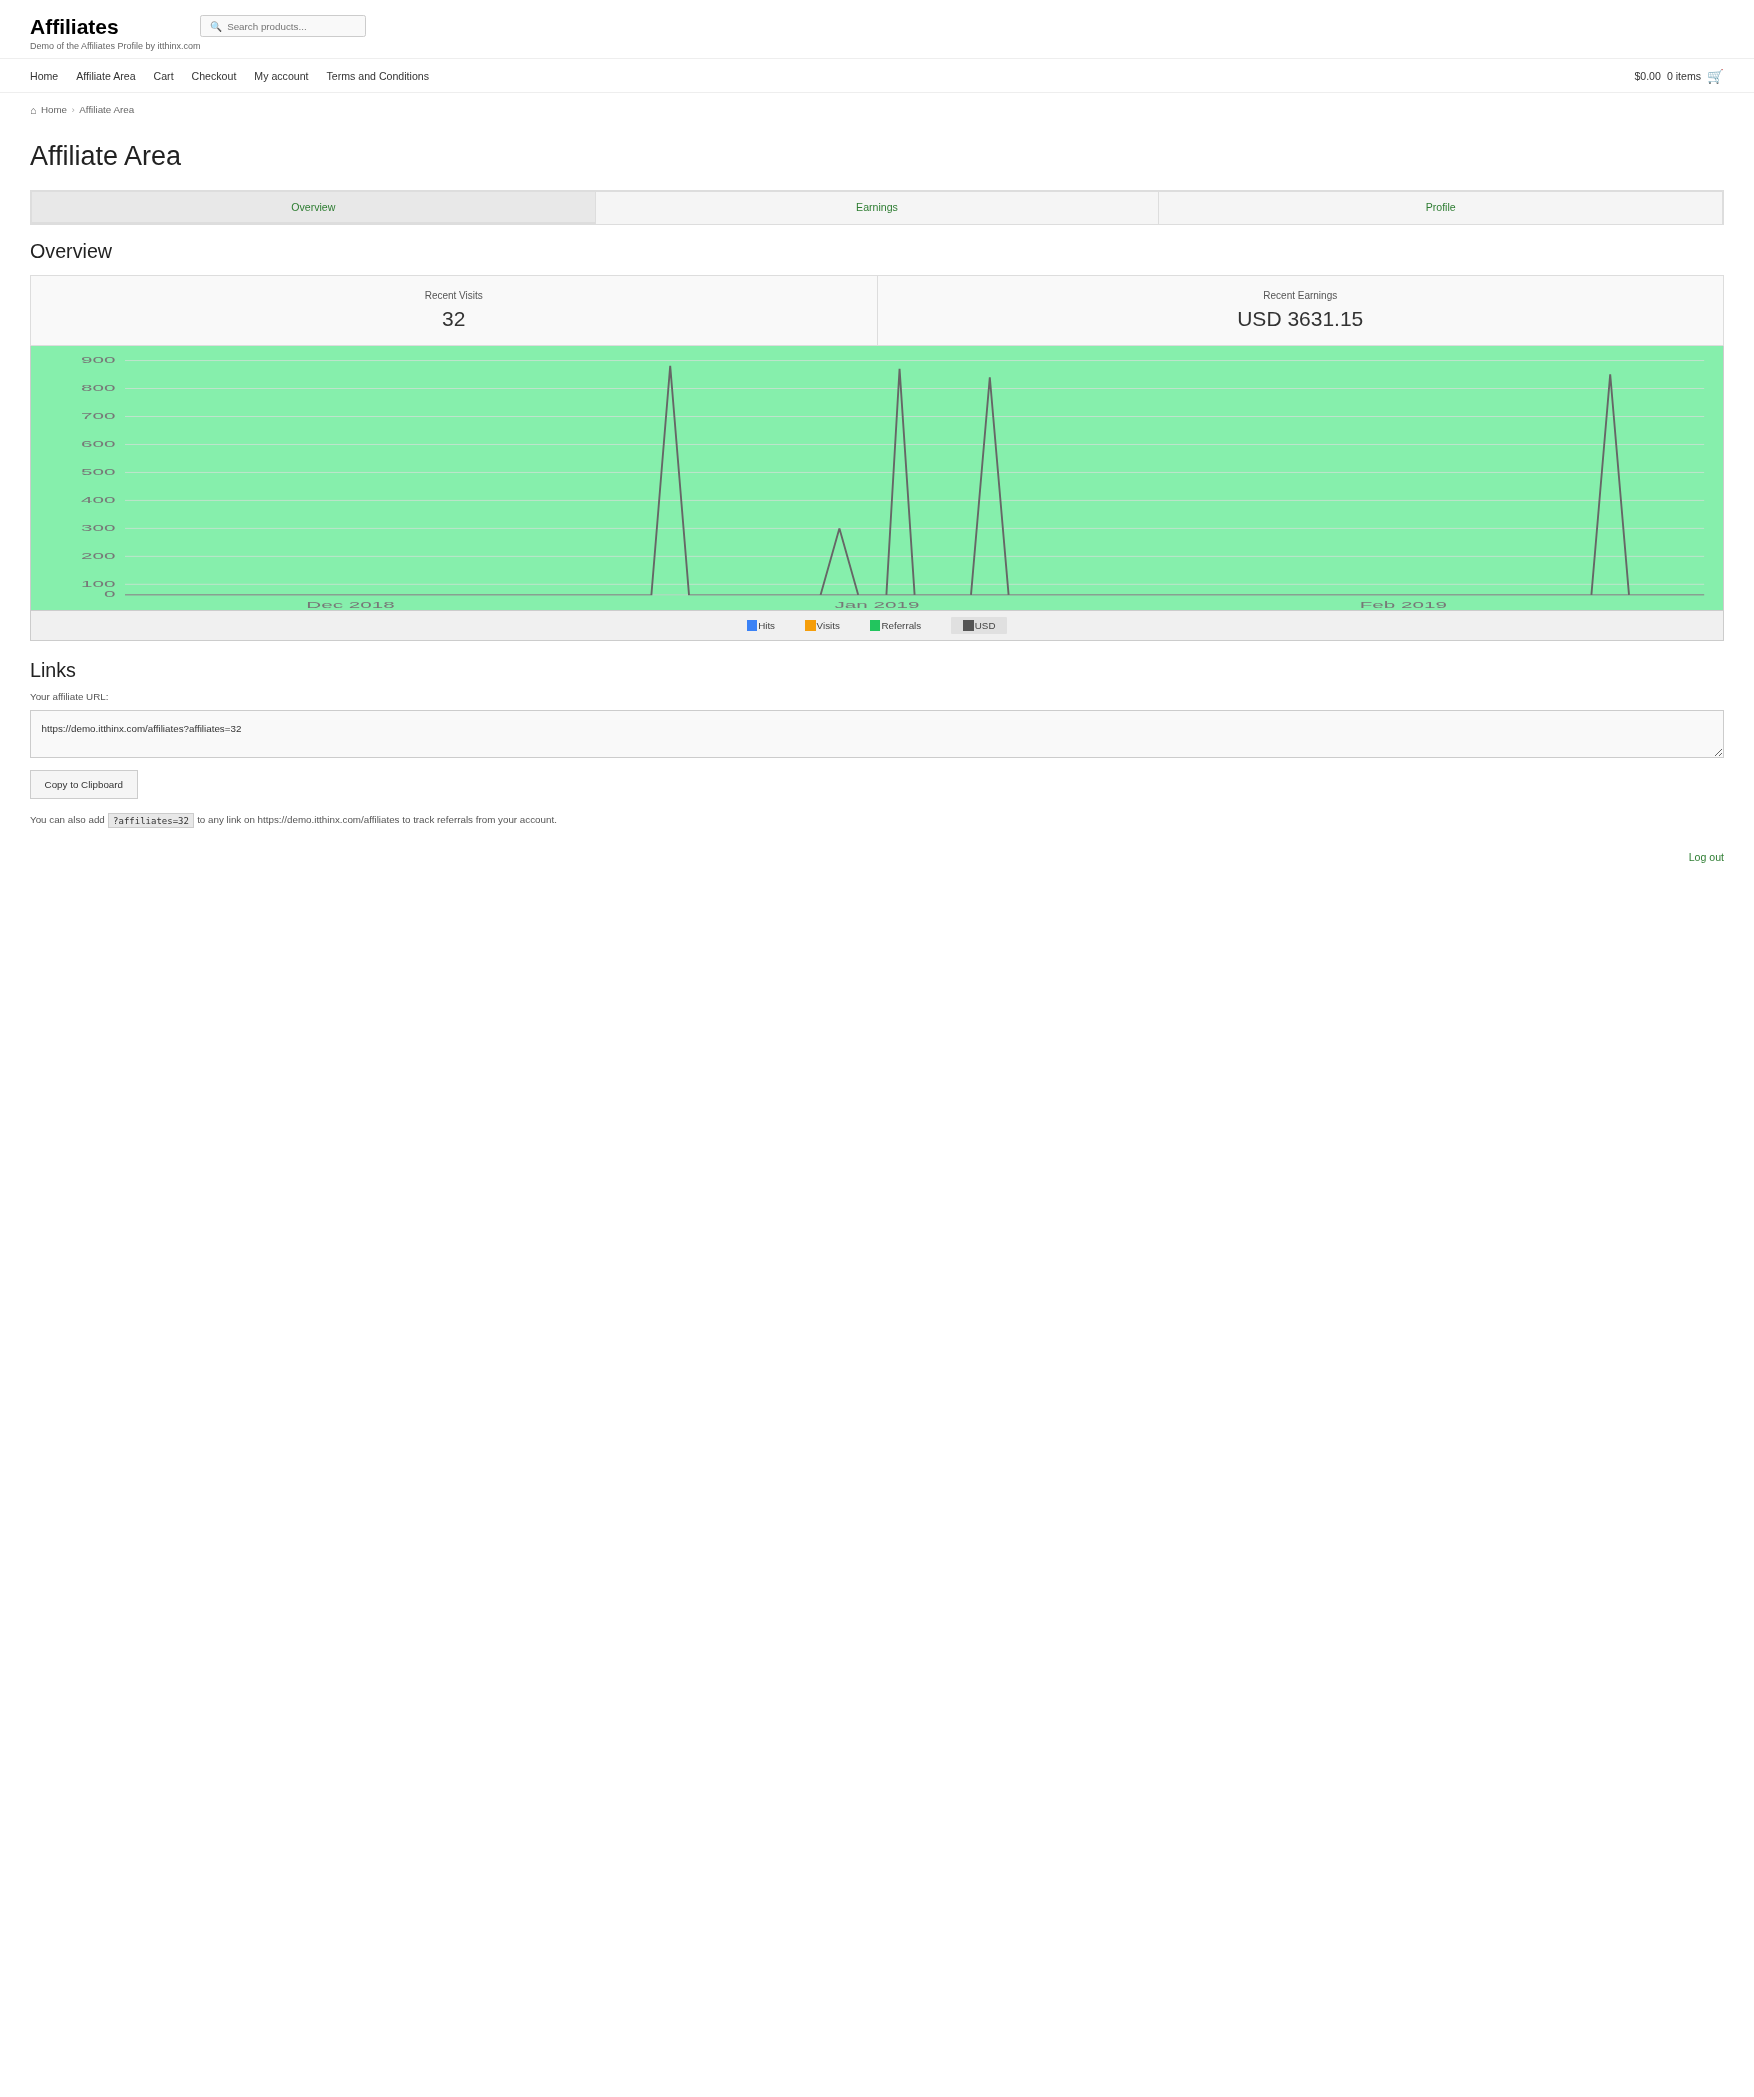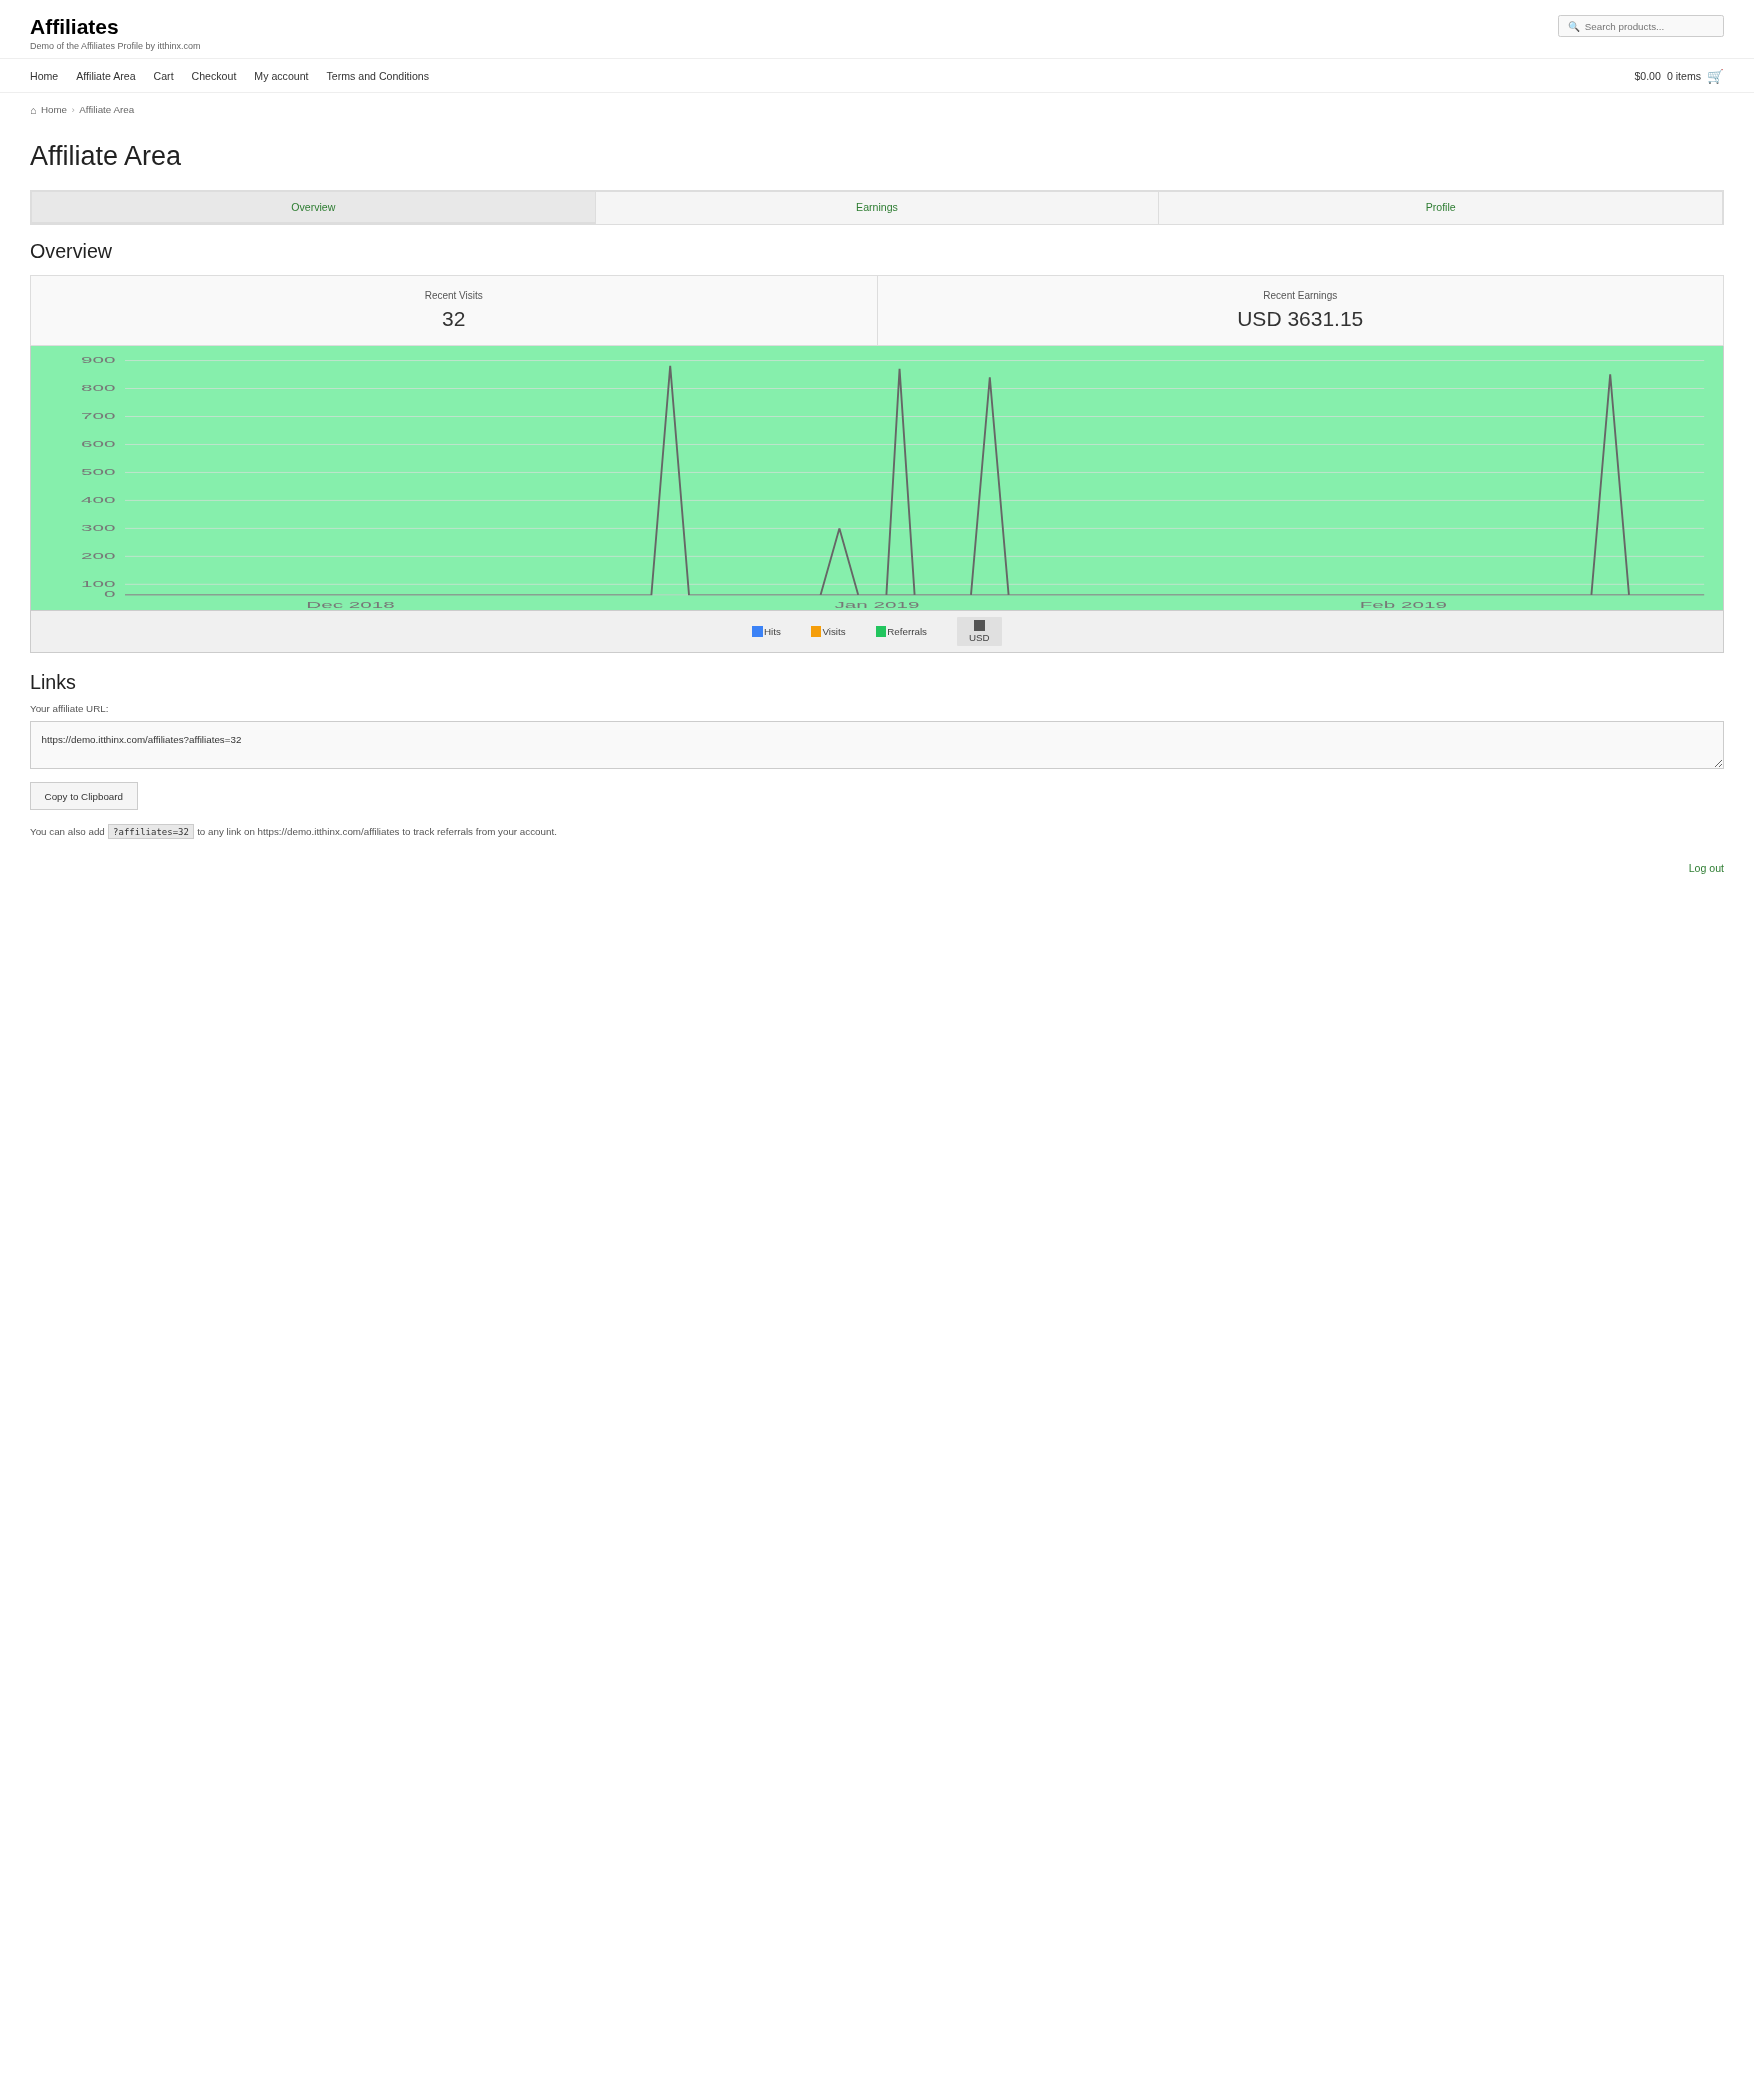--- a/index.html
+++ b/index.html
@@ -2,21 +2,21 @@
 <html style="font-size:12px"><head>
   <meta charset="utf-8">
   <style>
     * { box-sizing: border-box; margin: 0; padding: 0; }
     body { font-family: -apple-system, BlinkMacSystemFont, 'Segoe UI', sans-serif; font-size: 10.6px; color: #333; background: #fff; }
 
     
     .site-header { padding: 15px 30px 7.6px; border-bottom: 0.8px solid #eee; }
     .site-title { font-size: 21px; font-weight: 700; color: #000; }
     .site-subtitle { font-size: 9px; color: #666; margin-top: 1.5px; }
-    .header-top { display: flex; justify-content: space-between; align-items: flex-start; }
+    .header-top { display: flex; justify-content: flex-start; align-items: flex-start; }
     .search-box { display: flex; align-items: center; border: 0.8px solid #ccc; border-radius: 2.3px; padding: 4.5px 9px; background: #f9f9f9; width: 166px; }
     .search-box input { border: none; background: transparent; outline: none; font-size: 9.8px; color: #999; width: 100%; }
     .search-icon-wrap { margin-right: 4.5px; color: #999; font-size: 9.8px; }
 
     
     .site-nav { padding: 0 30px; border-bottom: 0.8px solid #eee; display: flex; align-items: center; justify-content: space-between; }
     .nav-links { display: flex; gap: 18px; padding: 10.6px 0; }
     .nav-link { text-decoration: none; color: #333; font-size: 10.6px; }
     .cart-area { display: flex; align-items: center; gap: 6px; font-size: 10.6px; color: #333; }
     .cart-icon { font-size: 13.6px; }
@@ -182,21 +182,21 @@
       <span>Hits</span>
     </div>
     <div class="legend-item">
       <span class="legend-color" style="background:#f59e0b;"></span>
       <span>Visits</span>
     </div>
     <div class="legend-item">
       <span class="legend-color" style="background:#22c55e;"></span>
       <span>Referrals</span>
     </div>
-    <div class="legend-item" style="background:#e0e0e0; padding: 3px 12px; border-radius:1px;flex-direction:column;">
+    <div class="legend-item" style="background:#e0e0e0; padding: 3px 12px; border-radius:1px;">
       <span class="legend-color" style="background:#555;"></span>
       <span>USD</span>
     </div>
   </div>
 
   <div class="links-section">
     <h2 class="links-title">Links</h2>
     <p class="affiliate-url-label">Your affiliate URL:</p>
     <textarea class="url-textarea" style="">https://demo.itthinx.com/affiliates?affiliates=32</textarea>
     <button class="copy-btn">Copy to Clipboard</button>

